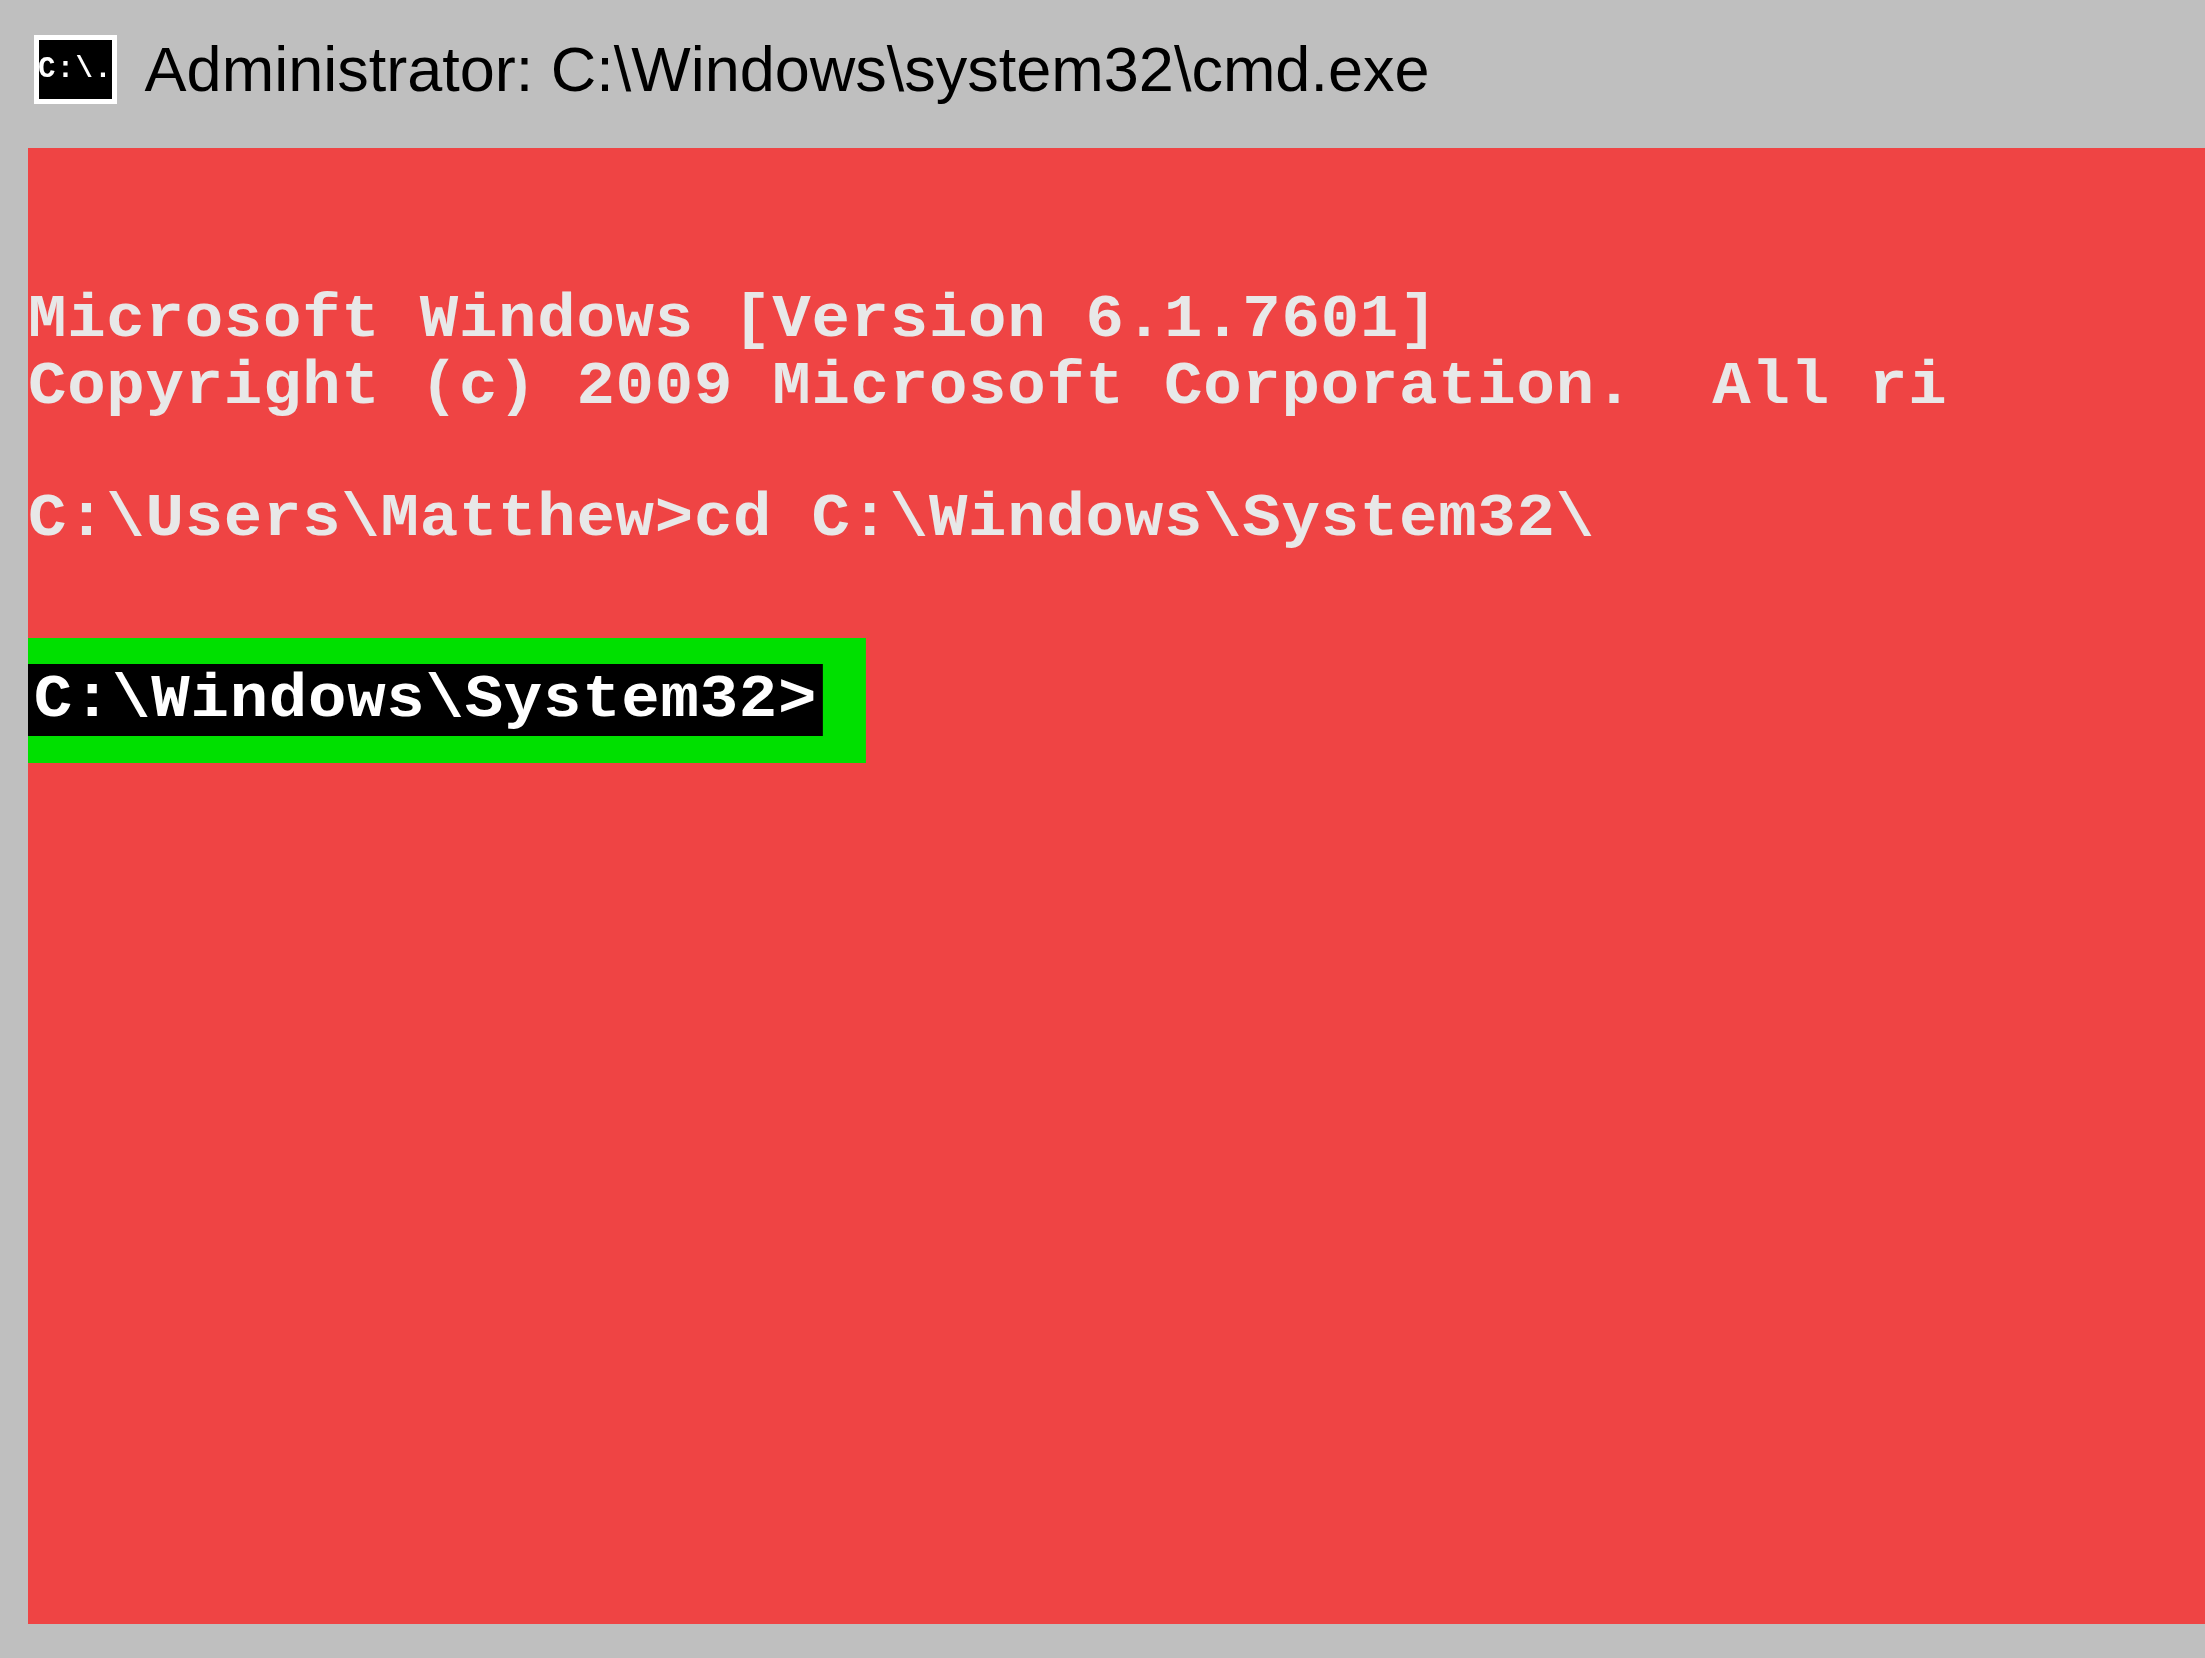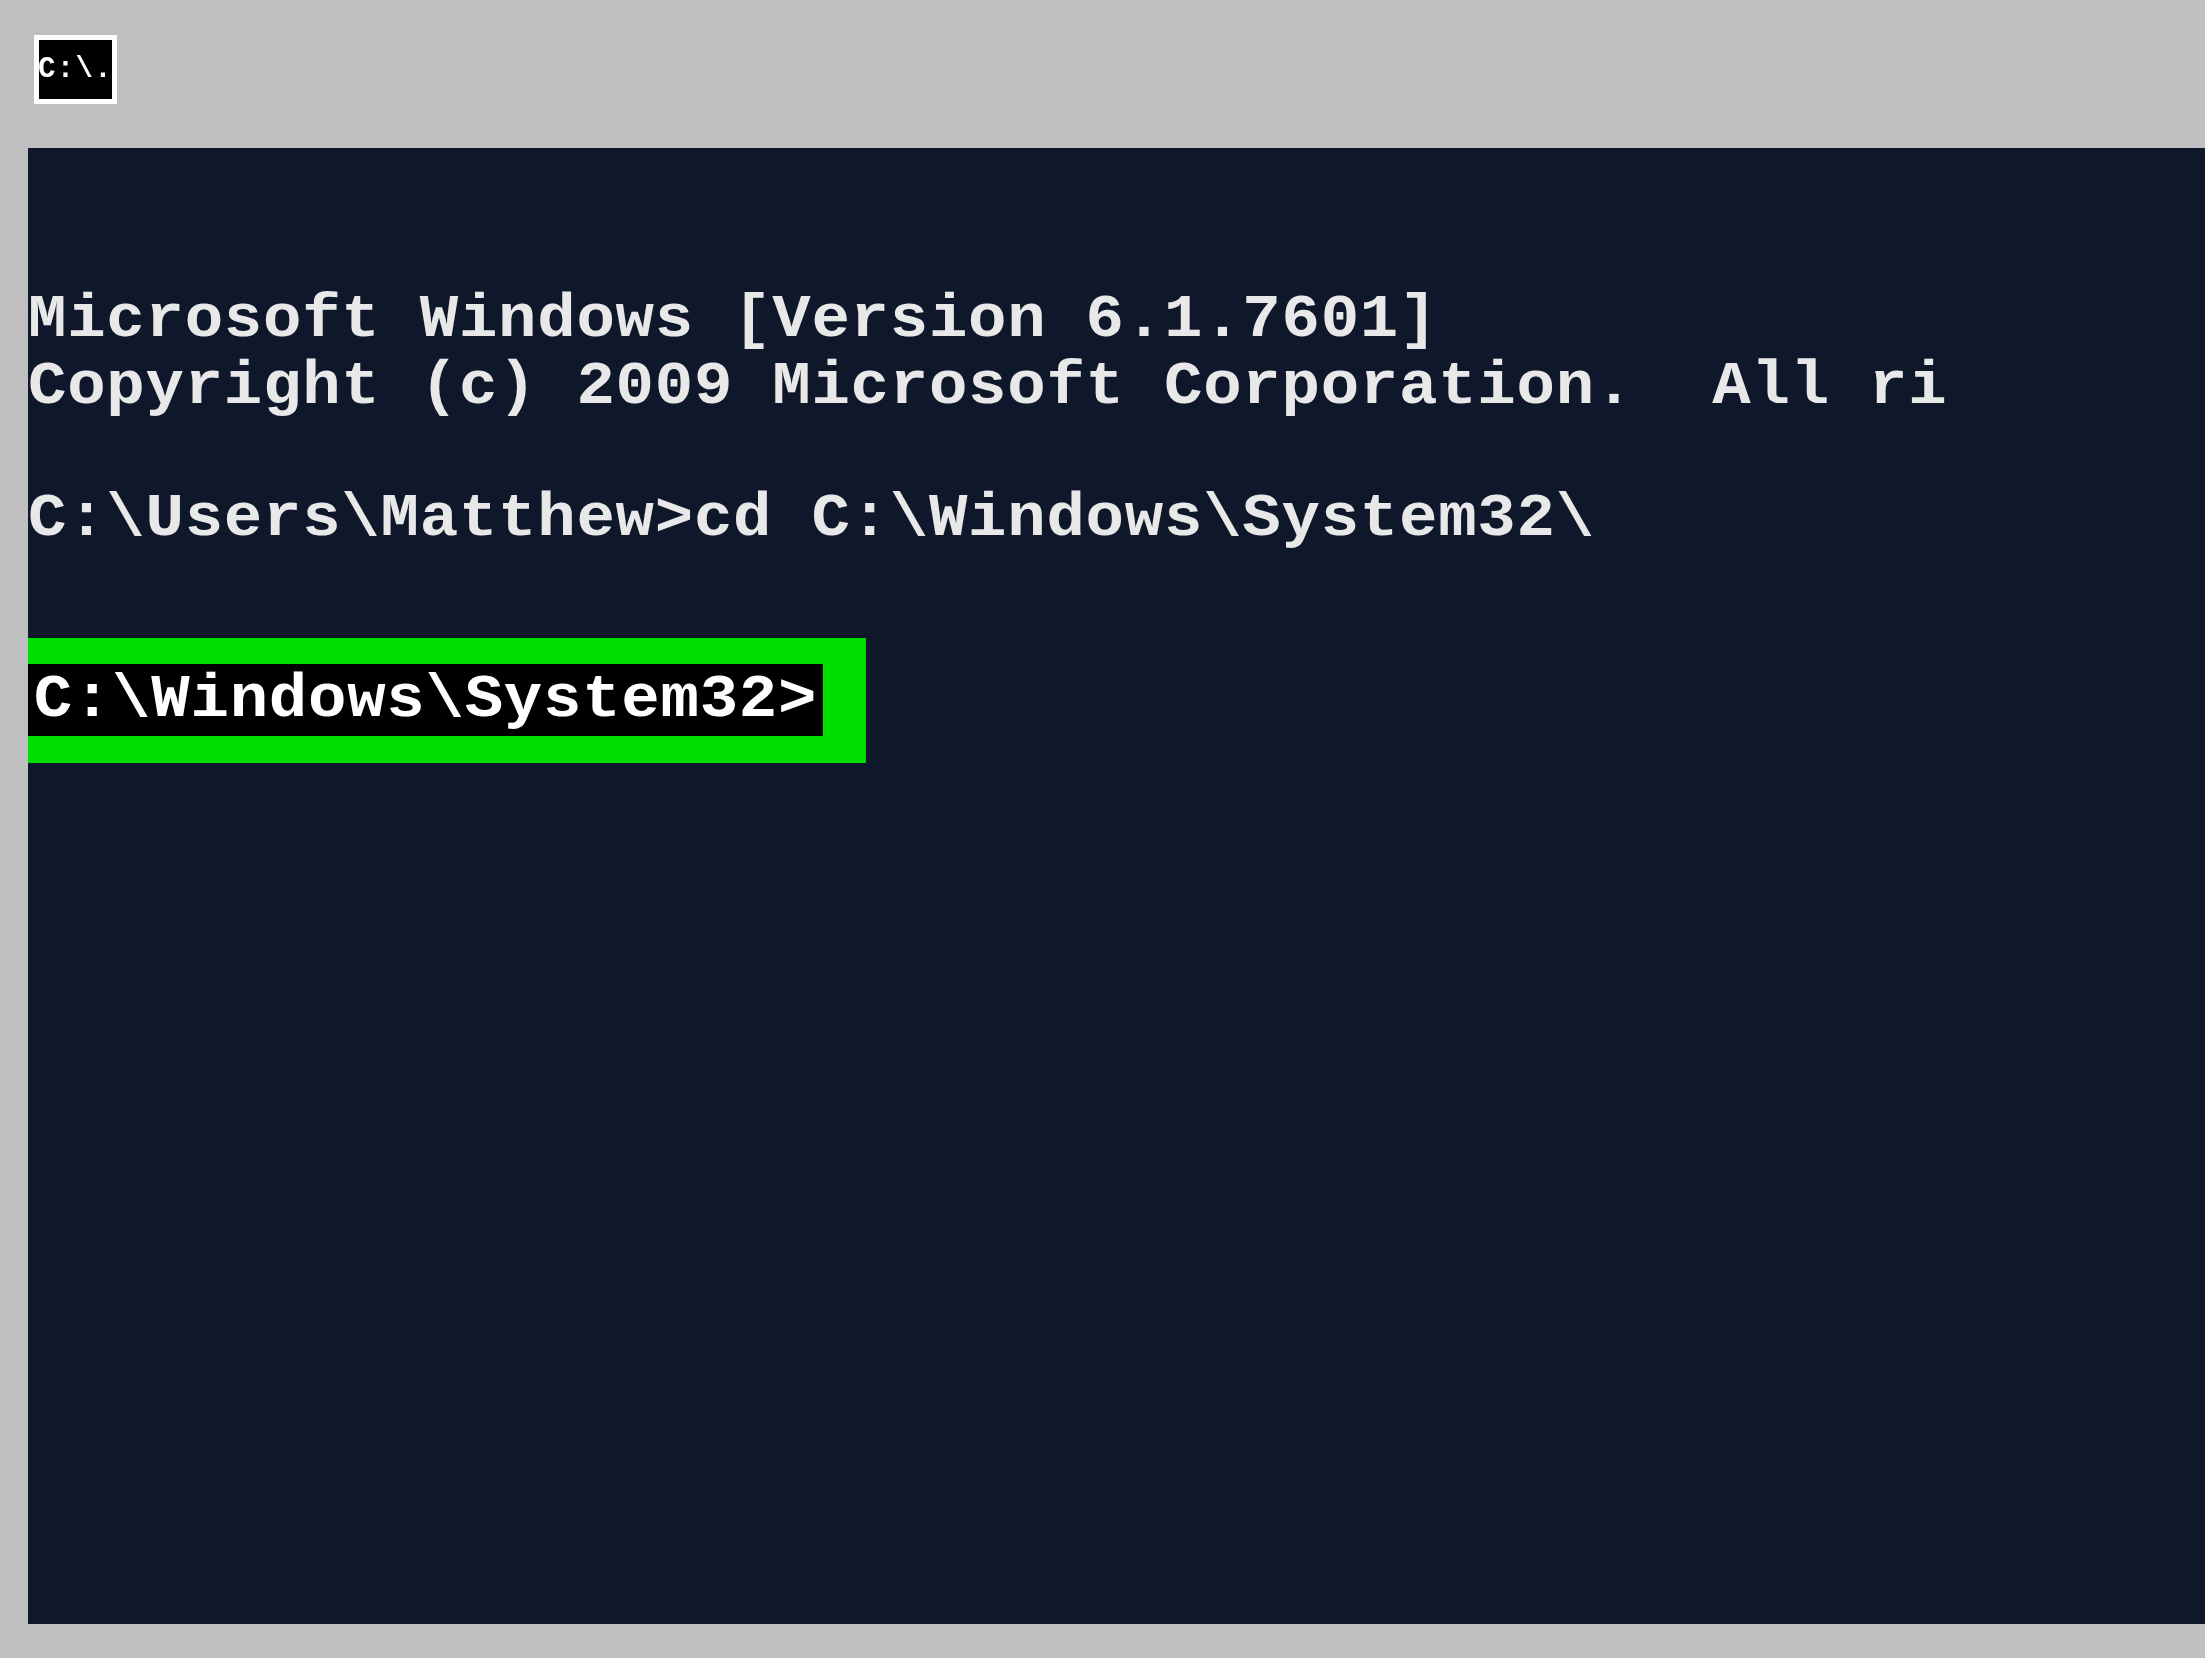--- a/index.html
+++ b/index.html
@@ -56,21 +56,21 @@
       font-weight: 400;
       white-space: nowrap;
     }
     
     .console-wrapper {
       position: absolute;
       left: 27.6px;
       top: 148px;
       right: 0;
       bottom: 34px;
-      background: #0f172a;
+      background: #ef4444;
       overflow: hidden;
     }
     
     .console-content {
       font-family: "Consolas", "Lucida Console", "Courier New", monospace;
       font-size: 61px;
       line-height: 1.1;
       color: #e8e8e8;
       white-space: pre;
       padding: 3.4px 0 0 0;
@@ -116,20 +116,21 @@
   </style>
 </head>
 <body>
 
 <div class="window">
 
   <div class="titlebar">
     <div class="titlebar-icon">
       <span class="titlebar-icon-text">C:\.</span>
     </div>
+    <div class="titlebar-text">Administrator: C:\Windows\system32\cmd.exe</div>
   </div>
 
   <div class="console-wrapper">
     <div class="console-content">
       <span class="console-line">Microsoft Windows [Version 6.1.7601]</span><span class="console-line">Copyright (c) 2009 Microsoft Corporation.  All ri</span><div class="blank-line"></div><span class="console-line">C:\Users\Matthew&gt;cd C:\Windows\System32\</span><div class="blank-line"></div><div class="highlight-wrapper"><div class="highlight-box"><span class="highlight-inner">C:\Windows\System32&gt;</span></div></div>
     </div>
   </div>
 
 </div>
 

